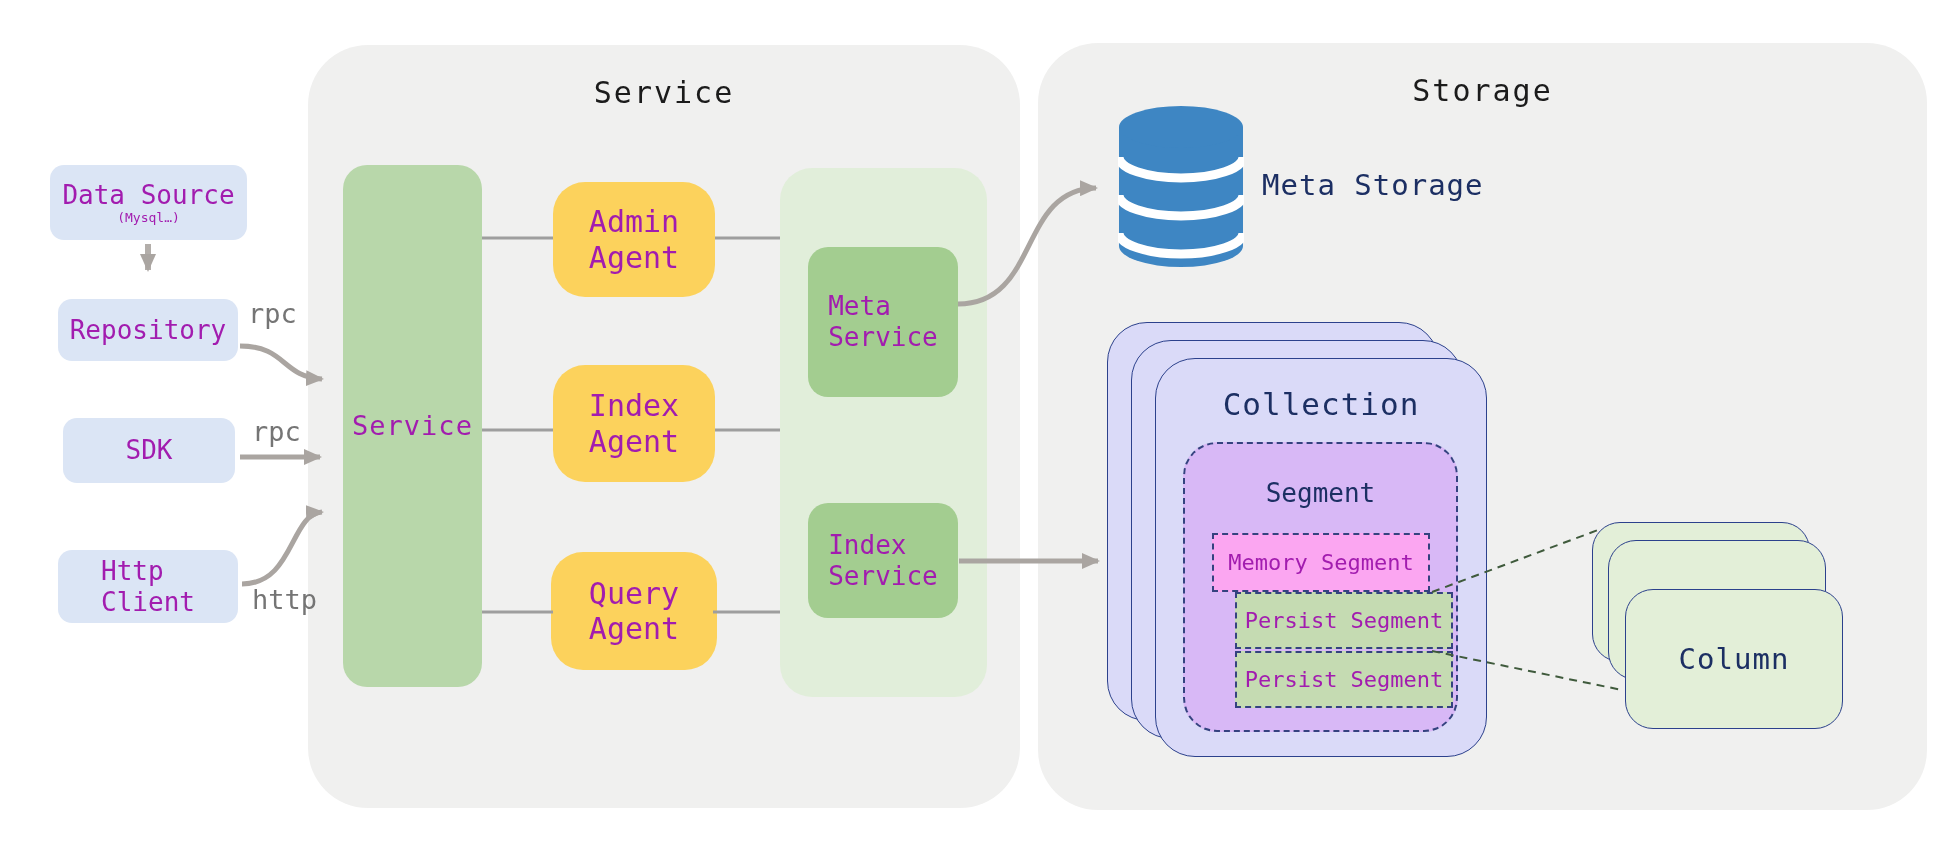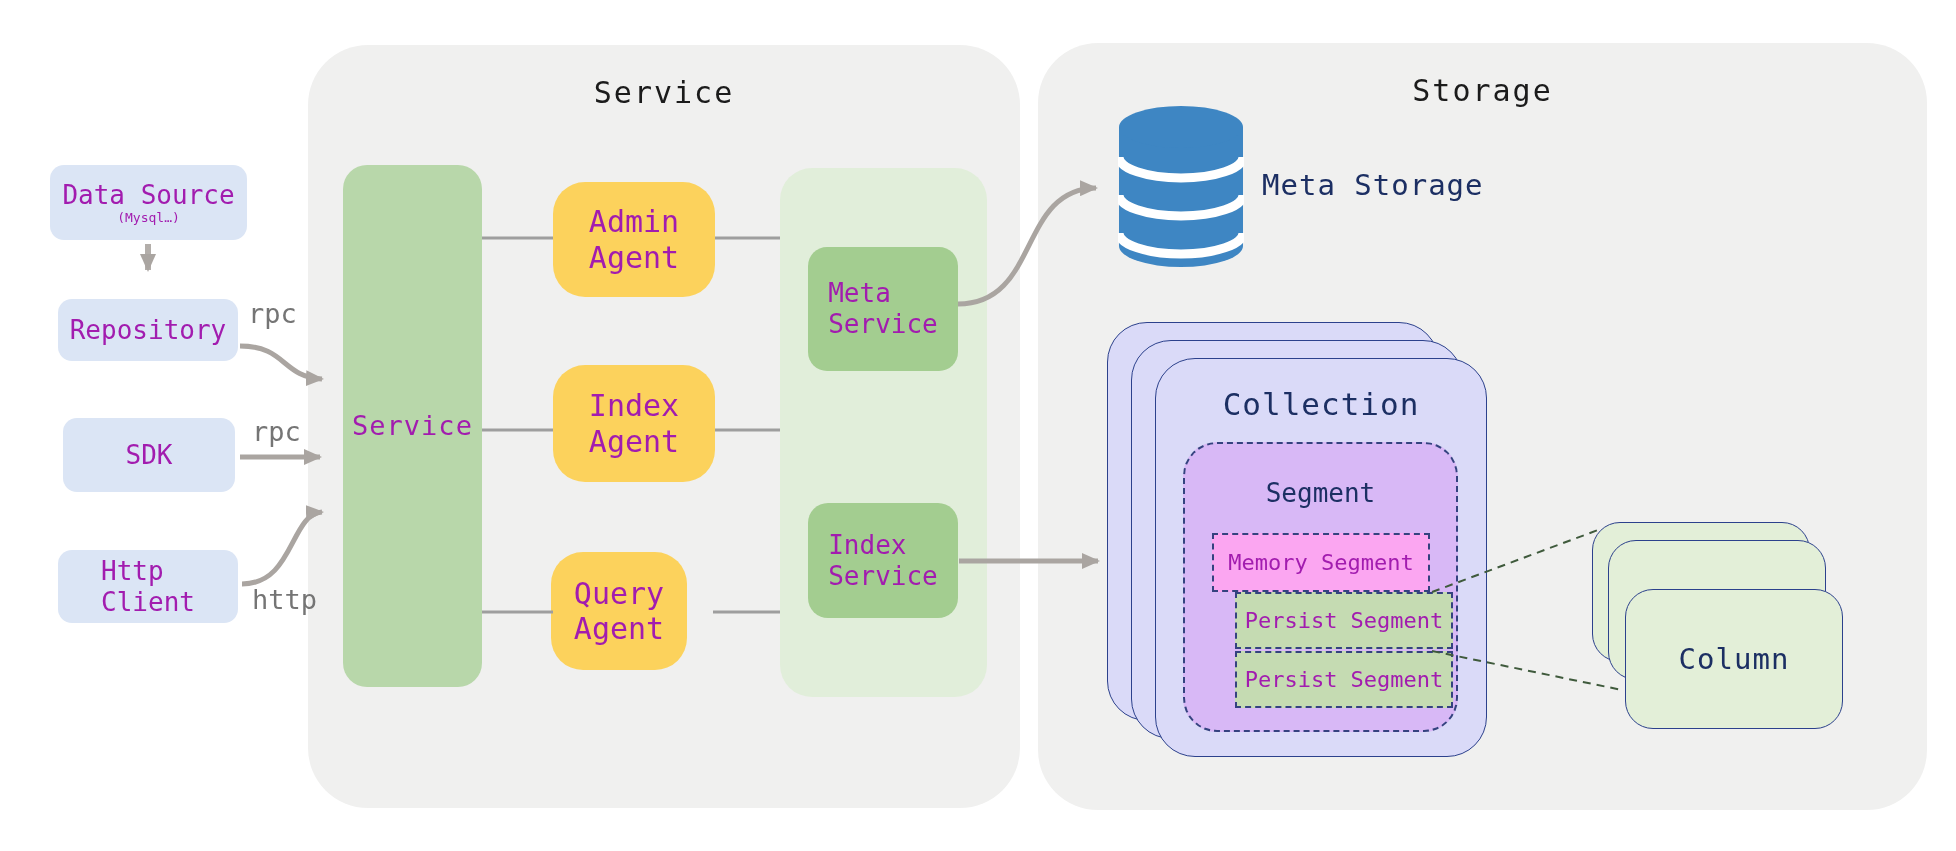--- a/index.html
+++ b/index.html
@@ -59,21 +59,21 @@
 
   <div class="box client" style="left:50px; top:165px; width:197px; height:75px; flex-direction:column;">
     <span>Data Source</span>
     <span class="subtitle">(Mysql…)</span>
   </div>
 
   <div class="box client" style="left:58px; top:299px; width:180px; height:62px;">
     <span>Repository</span>
   </div>
 
-  <div class="box client" style="left:63px; top:418px; width:172px; height:74px;">
+  <div class="box client" style="left:63px; top:418px; width:172px; height:65px;">
     <span>SDK</span>
   </div>
 
   <div class="box client" style="left:58px; top:550px; width:180px; height:73px;">
     <span>Http
 Client</span>
   </div>
 
   <span class="edge-label" style="left:248px; top:298px;">rpc</span>
   <span class="edge-label" style="left:252px; top:416px;">rpc</span>
@@ -84,28 +84,28 @@
   </div>
 
   <div class="box agent" style="left:553px; top:182px; width:162px; height:115px;">
     <span>Admin
 Agent</span>
   </div>
   <div class="box agent" style="left:553px; top:365px; width:162px; height:117px;">
     <span>Index
 Agent</span>
   </div>
-  <div class="box agent" style="left:551px; top:552px; width:136px; height:118px;">
+  <div class="box agent" style="left:551px; top:552px; width:166px; height:118px;">
     <span>Query
 Agent</span>
   </div>
 
   <div class="panel" style="left:780px; top:168px; width:207px; height:529px;"></div>
 
-  <div class="box inner-service" style="left:808px; top:247px; width:150px; height:124px;border-radius:19px;">
+  <div class="box inner-service" style="left:808px; top:247px; width:150px; height:150px;">
     <span>Meta
 Service</span>
   </div>
   <div class="box inner-service" style="left:808px; top:503px; width:150px; height:115px;">
     <span>Index
 Service</span>
   </div>
 
   <div class="abs" style="left:1118px; top:105px; width:126px; height:164px;">
     <svg width="126" height="164" viewBox="0 0 126 164">

